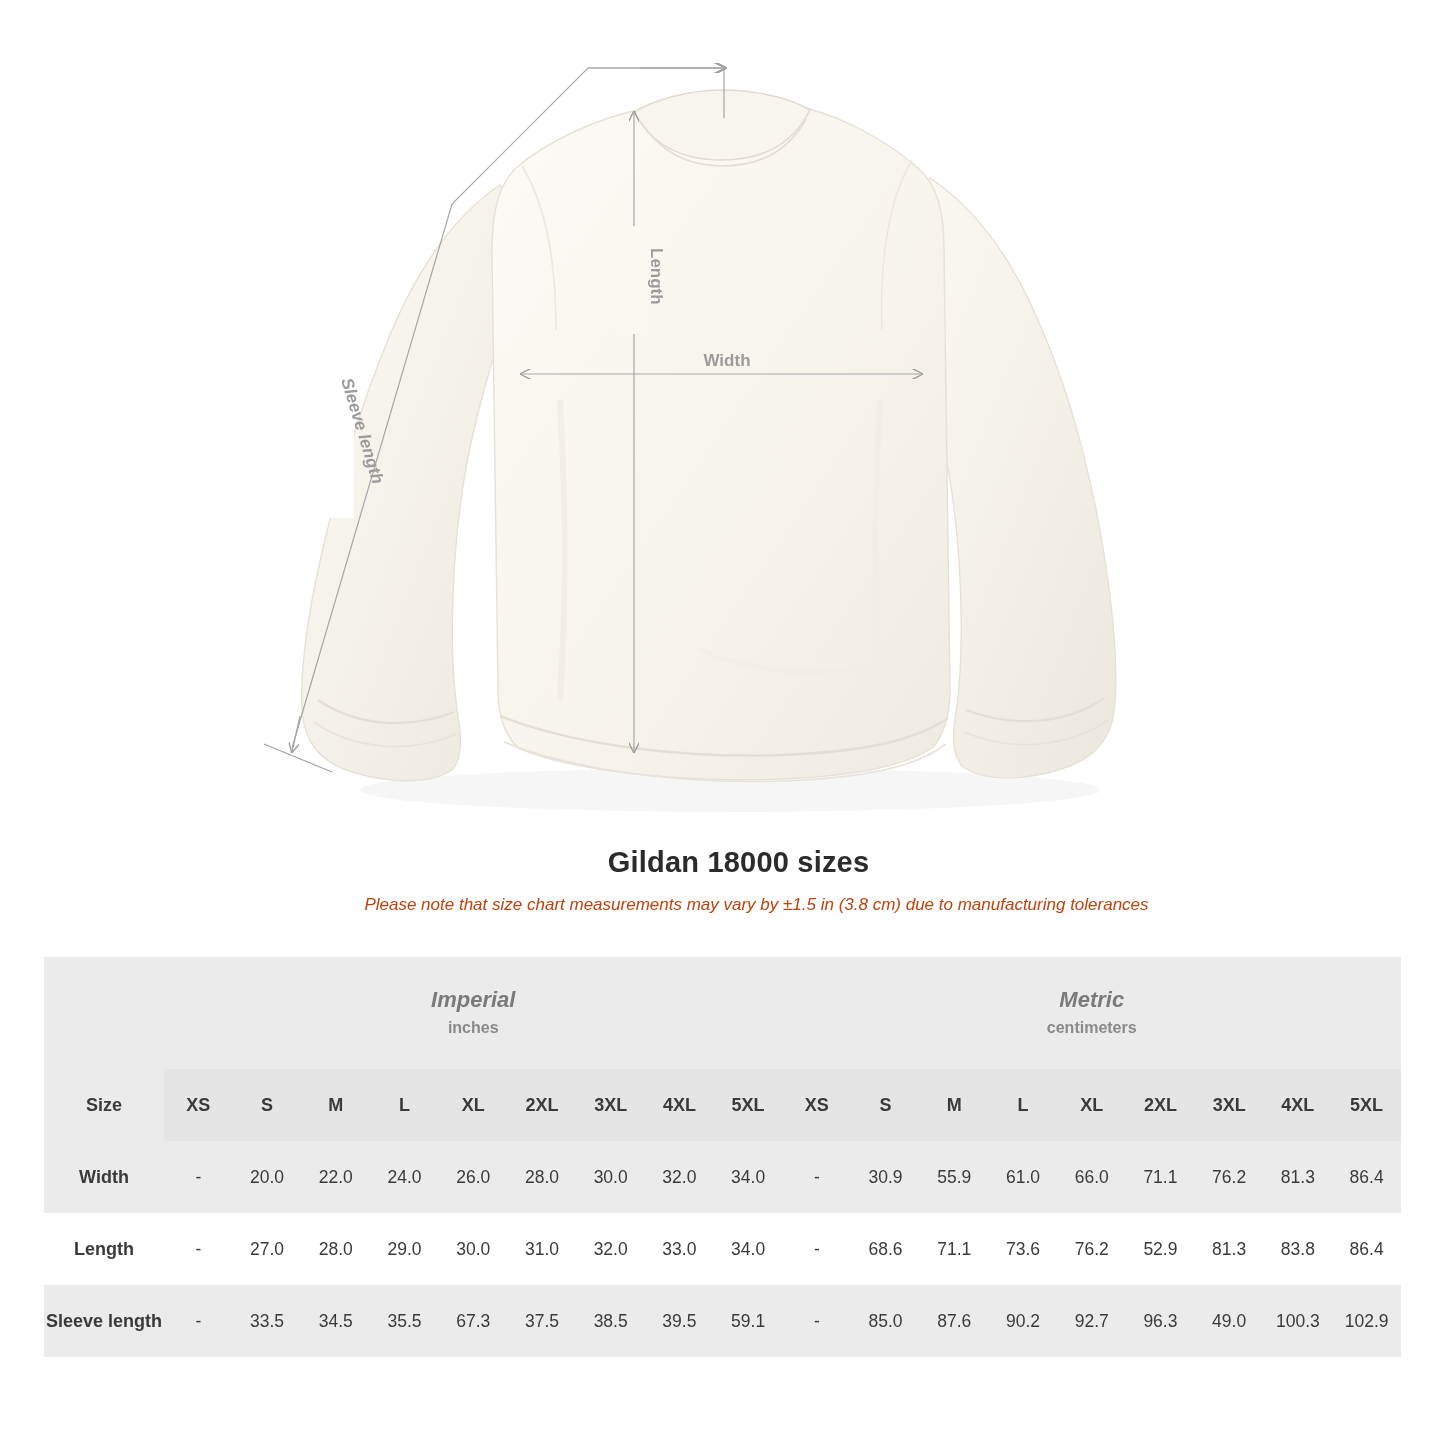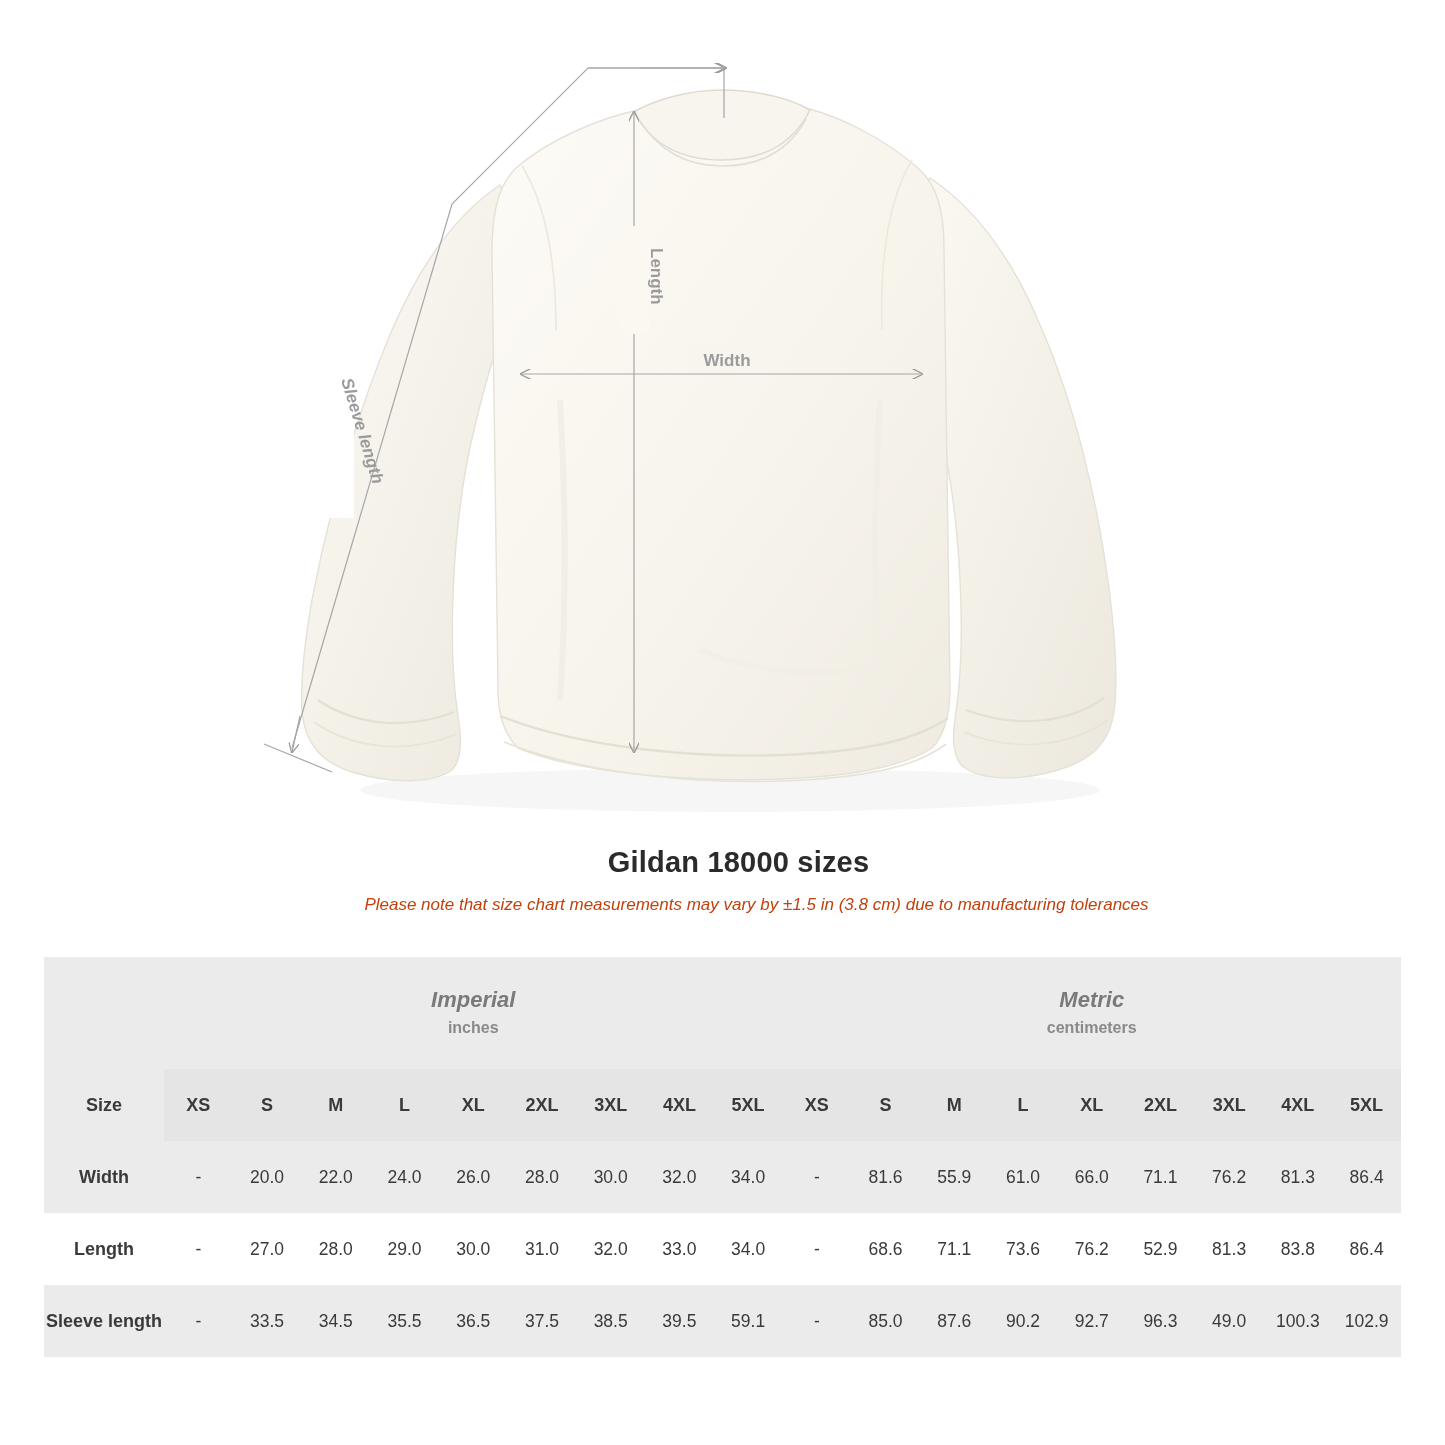--- a/index.html
+++ b/index.html
@@ -245,21 +245,21 @@
         <td class="val">-</td>
         <td class="val">20.0</td>
         <td class="val">22.0</td>
         <td class="val">24.0</td>
         <td class="val">26.0</td>
         <td class="val">28.0</td>
         <td class="val">30.0</td>
         <td class="val">32.0</td>
         <td class="val">34.0</td>
         <td class="val">-</td>
-        <td class="val">81.6</td>
+        <td class="val">30.9</td>
         <td class="val">55.9</td>
         <td class="val">61.0</td>
         <td class="val">66.0</td>
         <td class="val">71.1</td>
         <td class="val">76.2</td>
         <td class="val">81.3</td>
         <td class="val">86.4</td>
       </tr>
       <tr class="plain">
         <th class="rowlabel">Length</th>
@@ -281,21 +281,21 @@
         <td class="val">81.3</td>
         <td class="val">83.8</td>
         <td class="val">86.4</td>
       </tr>
       <tr class="band">
         <th class="rowlabel">Sleeve length</th>
         <td class="val">-</td>
         <td class="val">33.5</td>
         <td class="val">34.5</td>
         <td class="val">35.5</td>
-        <td class="val">36.5</td>
+        <td class="val">67.3</td>
         <td class="val">37.5</td>
         <td class="val">38.5</td>
         <td class="val">39.5</td>
         <td class="val">59.1</td>
         <td class="val">-</td>
         <td class="val">85.0</td>
         <td class="val">87.6</td>
         <td class="val">90.2</td>
         <td class="val">92.7</td>
         <td class="val">96.3</td>

